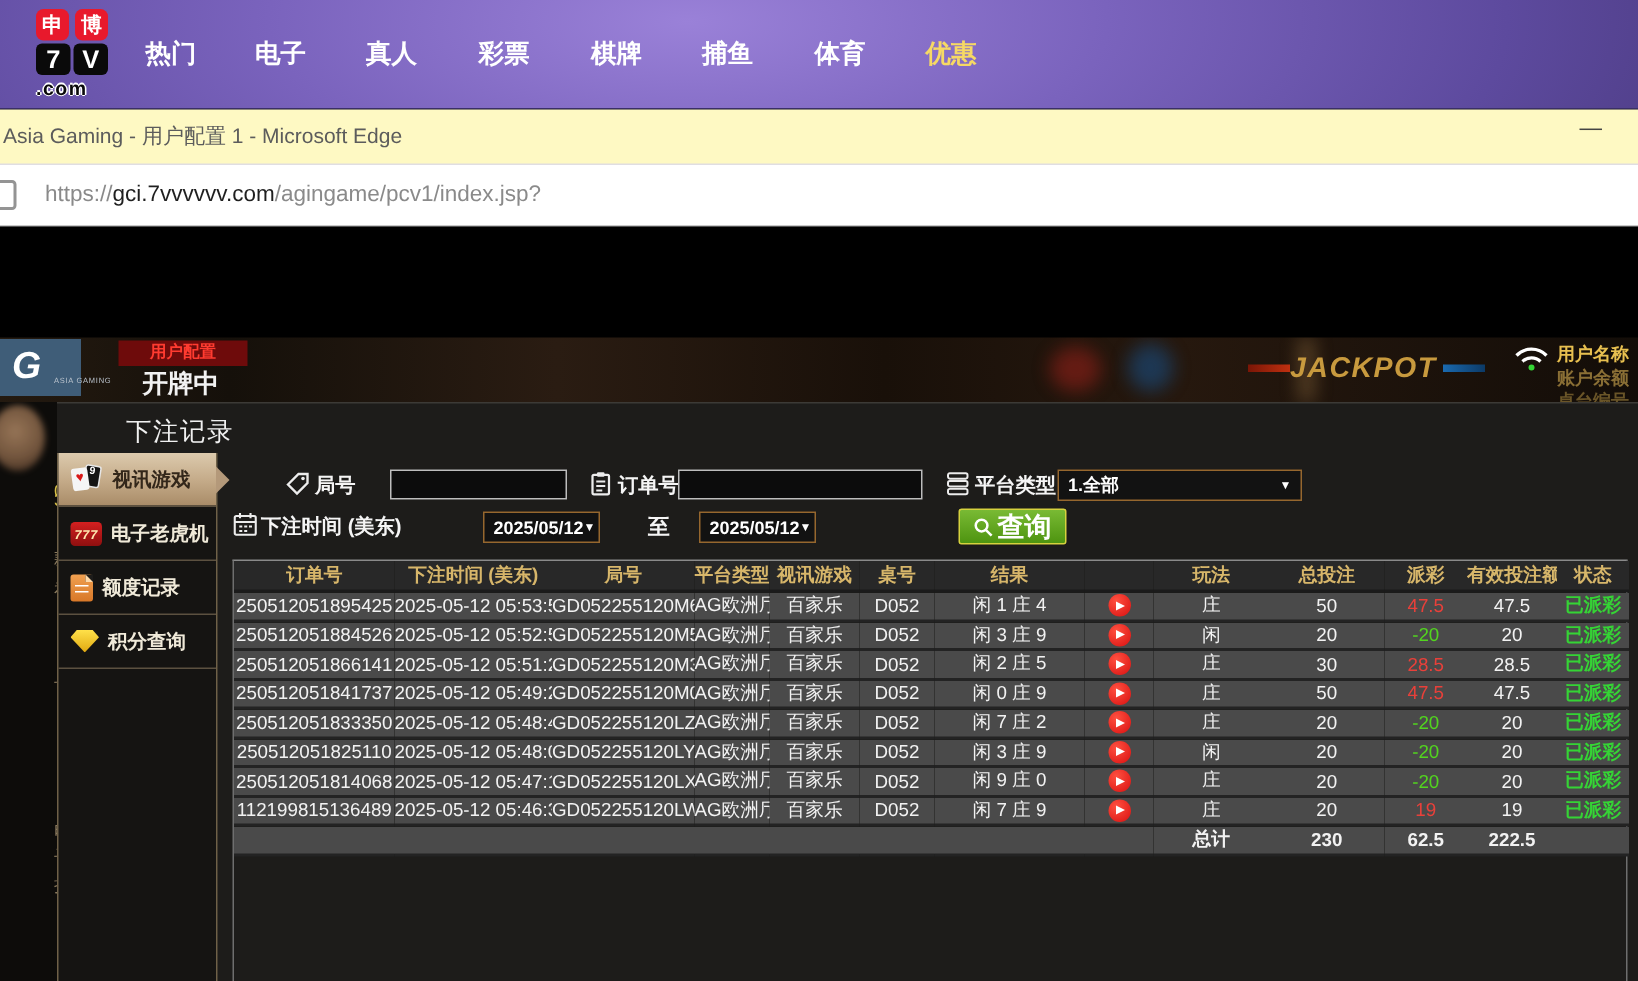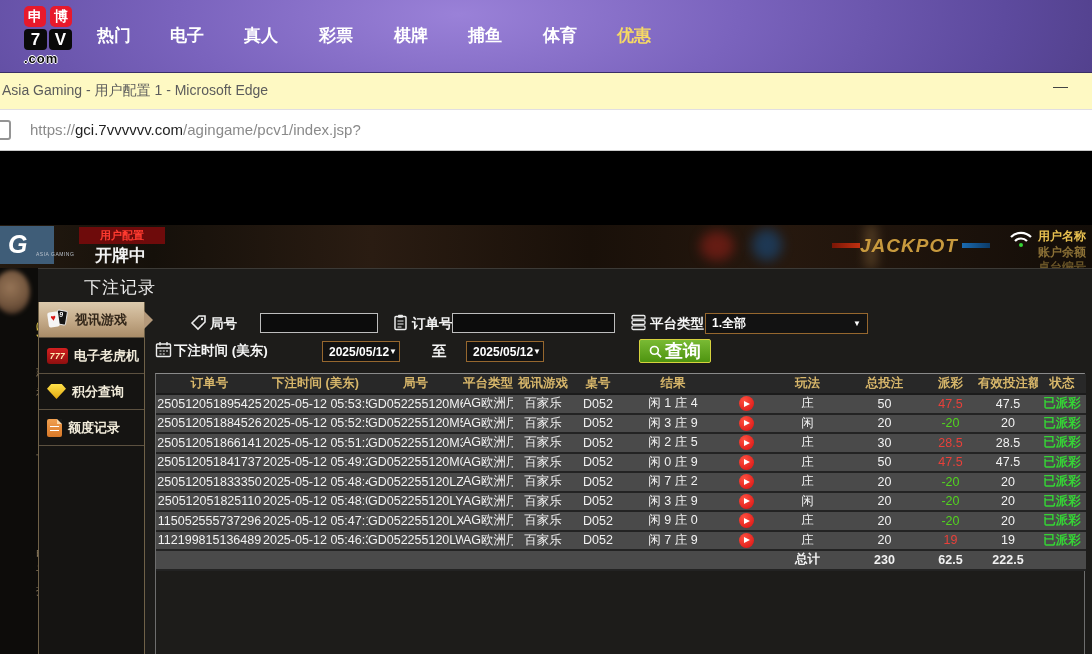--- a/index.html
+++ b/index.html
@@ -204,26 +204,26 @@
           <span class="cardb">9</span>
             <span class="cardf">♥</span>
         </span>
         <span>视讯游戏</span>
       </div>
       <div class="side-item">
         <span class="ic-slot">777</span>
         <span>电子老虎机</span>
       </div>
       <div class="side-item">
+        <span class="ic-doc"></span>
+        <span>额度记录</span>
+      </div>
+      <div class="side-item">
         <span class="ic-gem"></span>
         <span>积分查询</span>
-      </div>
-      <div class="side-item">
-        <span class="ic-doc"></span>
-        <span>额度记录</span>
       </div>
     </div>
 
     <svg class="ficon" style="left:152px;top:45px" viewBox="0 0 17 17">
       <path d="M2 9 L9 2 L15 2 L15 8 L8 15 Z" fill="none" stroke="#ececec" stroke-width="1.6"></path>
       <circle cx="12" cy="5" r="1.2" fill="#ececec"></circle>
     </svg>
     <div class="flabel" style="left:172px;top:46px">局号</div>
     <input class="finput" style="left: 222px; top: 44px; width: 118px;" value="">
 
@@ -400,21 +400,21 @@
               <td><span class="playbtn">
                   <span class="tri"></span>
                 </span></td>
               <td>闲</td>
               <td>20</td>
               <td style="color: rgb(82, 212, 31);">-20</td>
               <td>20</td>
               <td class="status" style="color: rgb(53, 212, 53);">已派彩</td>
             </tr>
             <tr>
-              <td>115052555737296</td>
+              <td>250512051814068</td>
               <td>2025-05-12 05:47:10</td>
               <td>GD052255120LX</td>
               <td>AG欧洲厅</td>
               <td>百家乐</td>
               <td>D052</td>
               <td>闲 9 庄 0</td>
               <td><span class="playbtn">
                   <span class="tri"></span>
                 </span></td>
               <td>庄</td>

